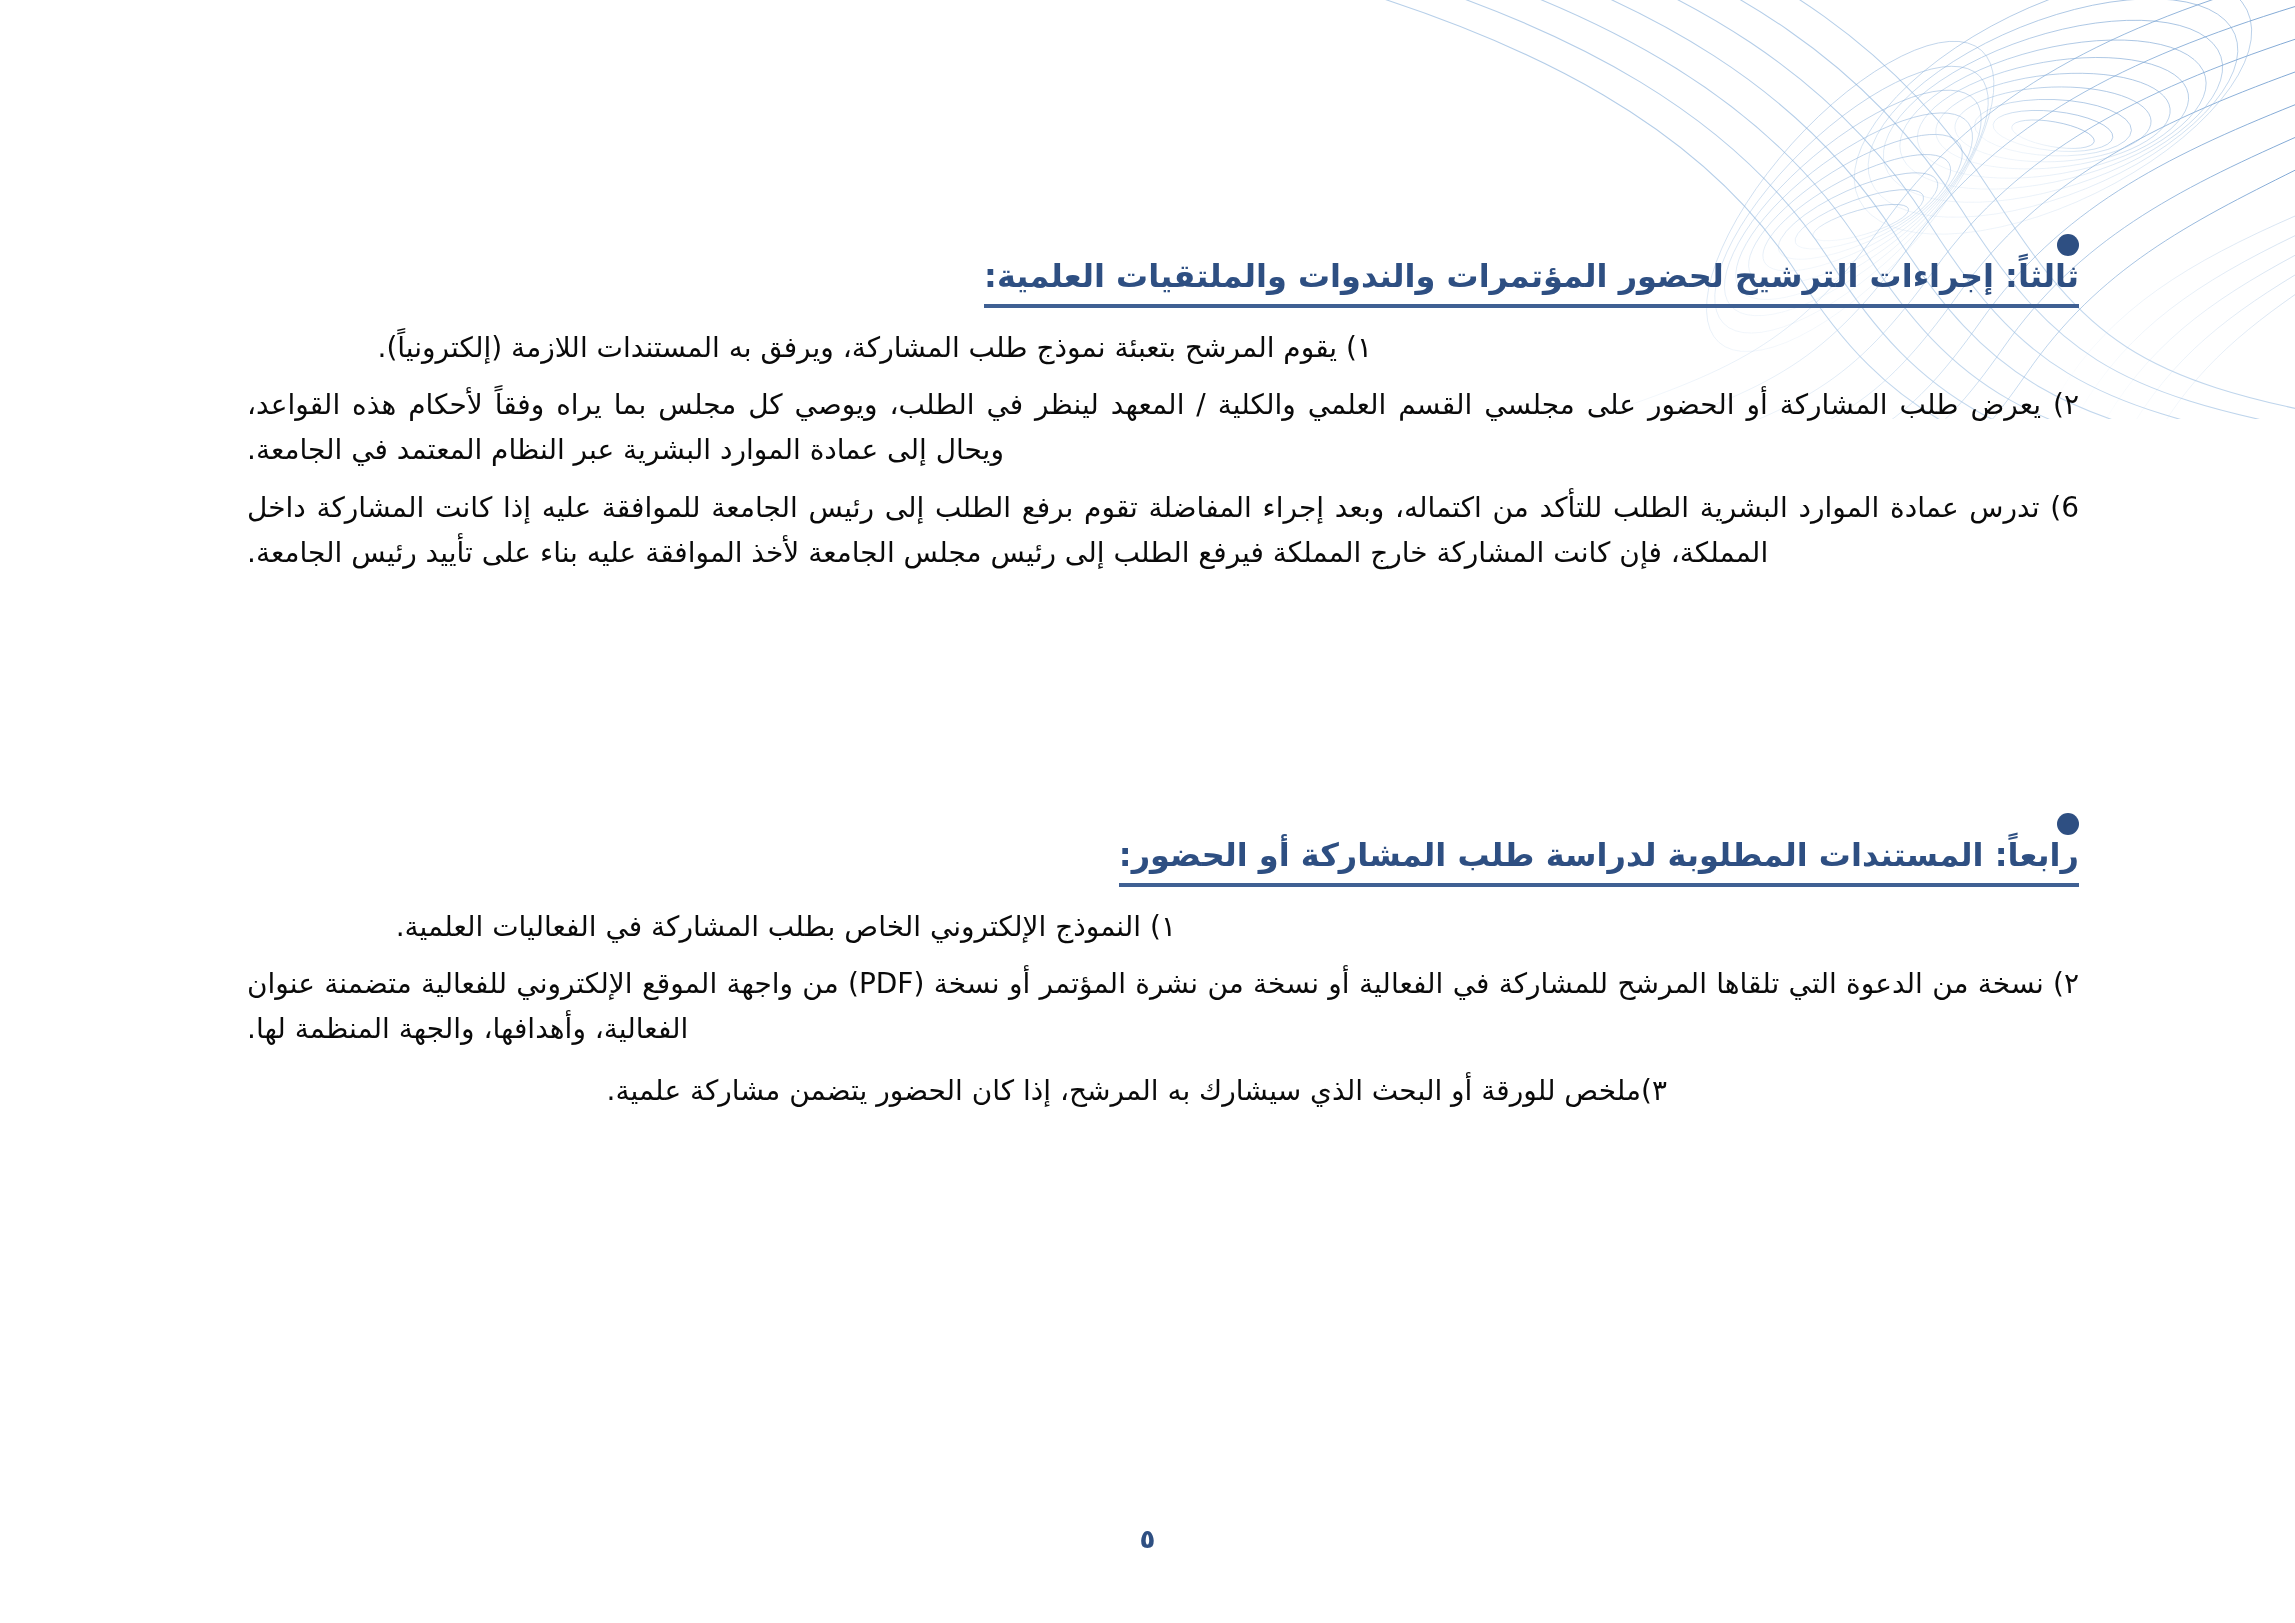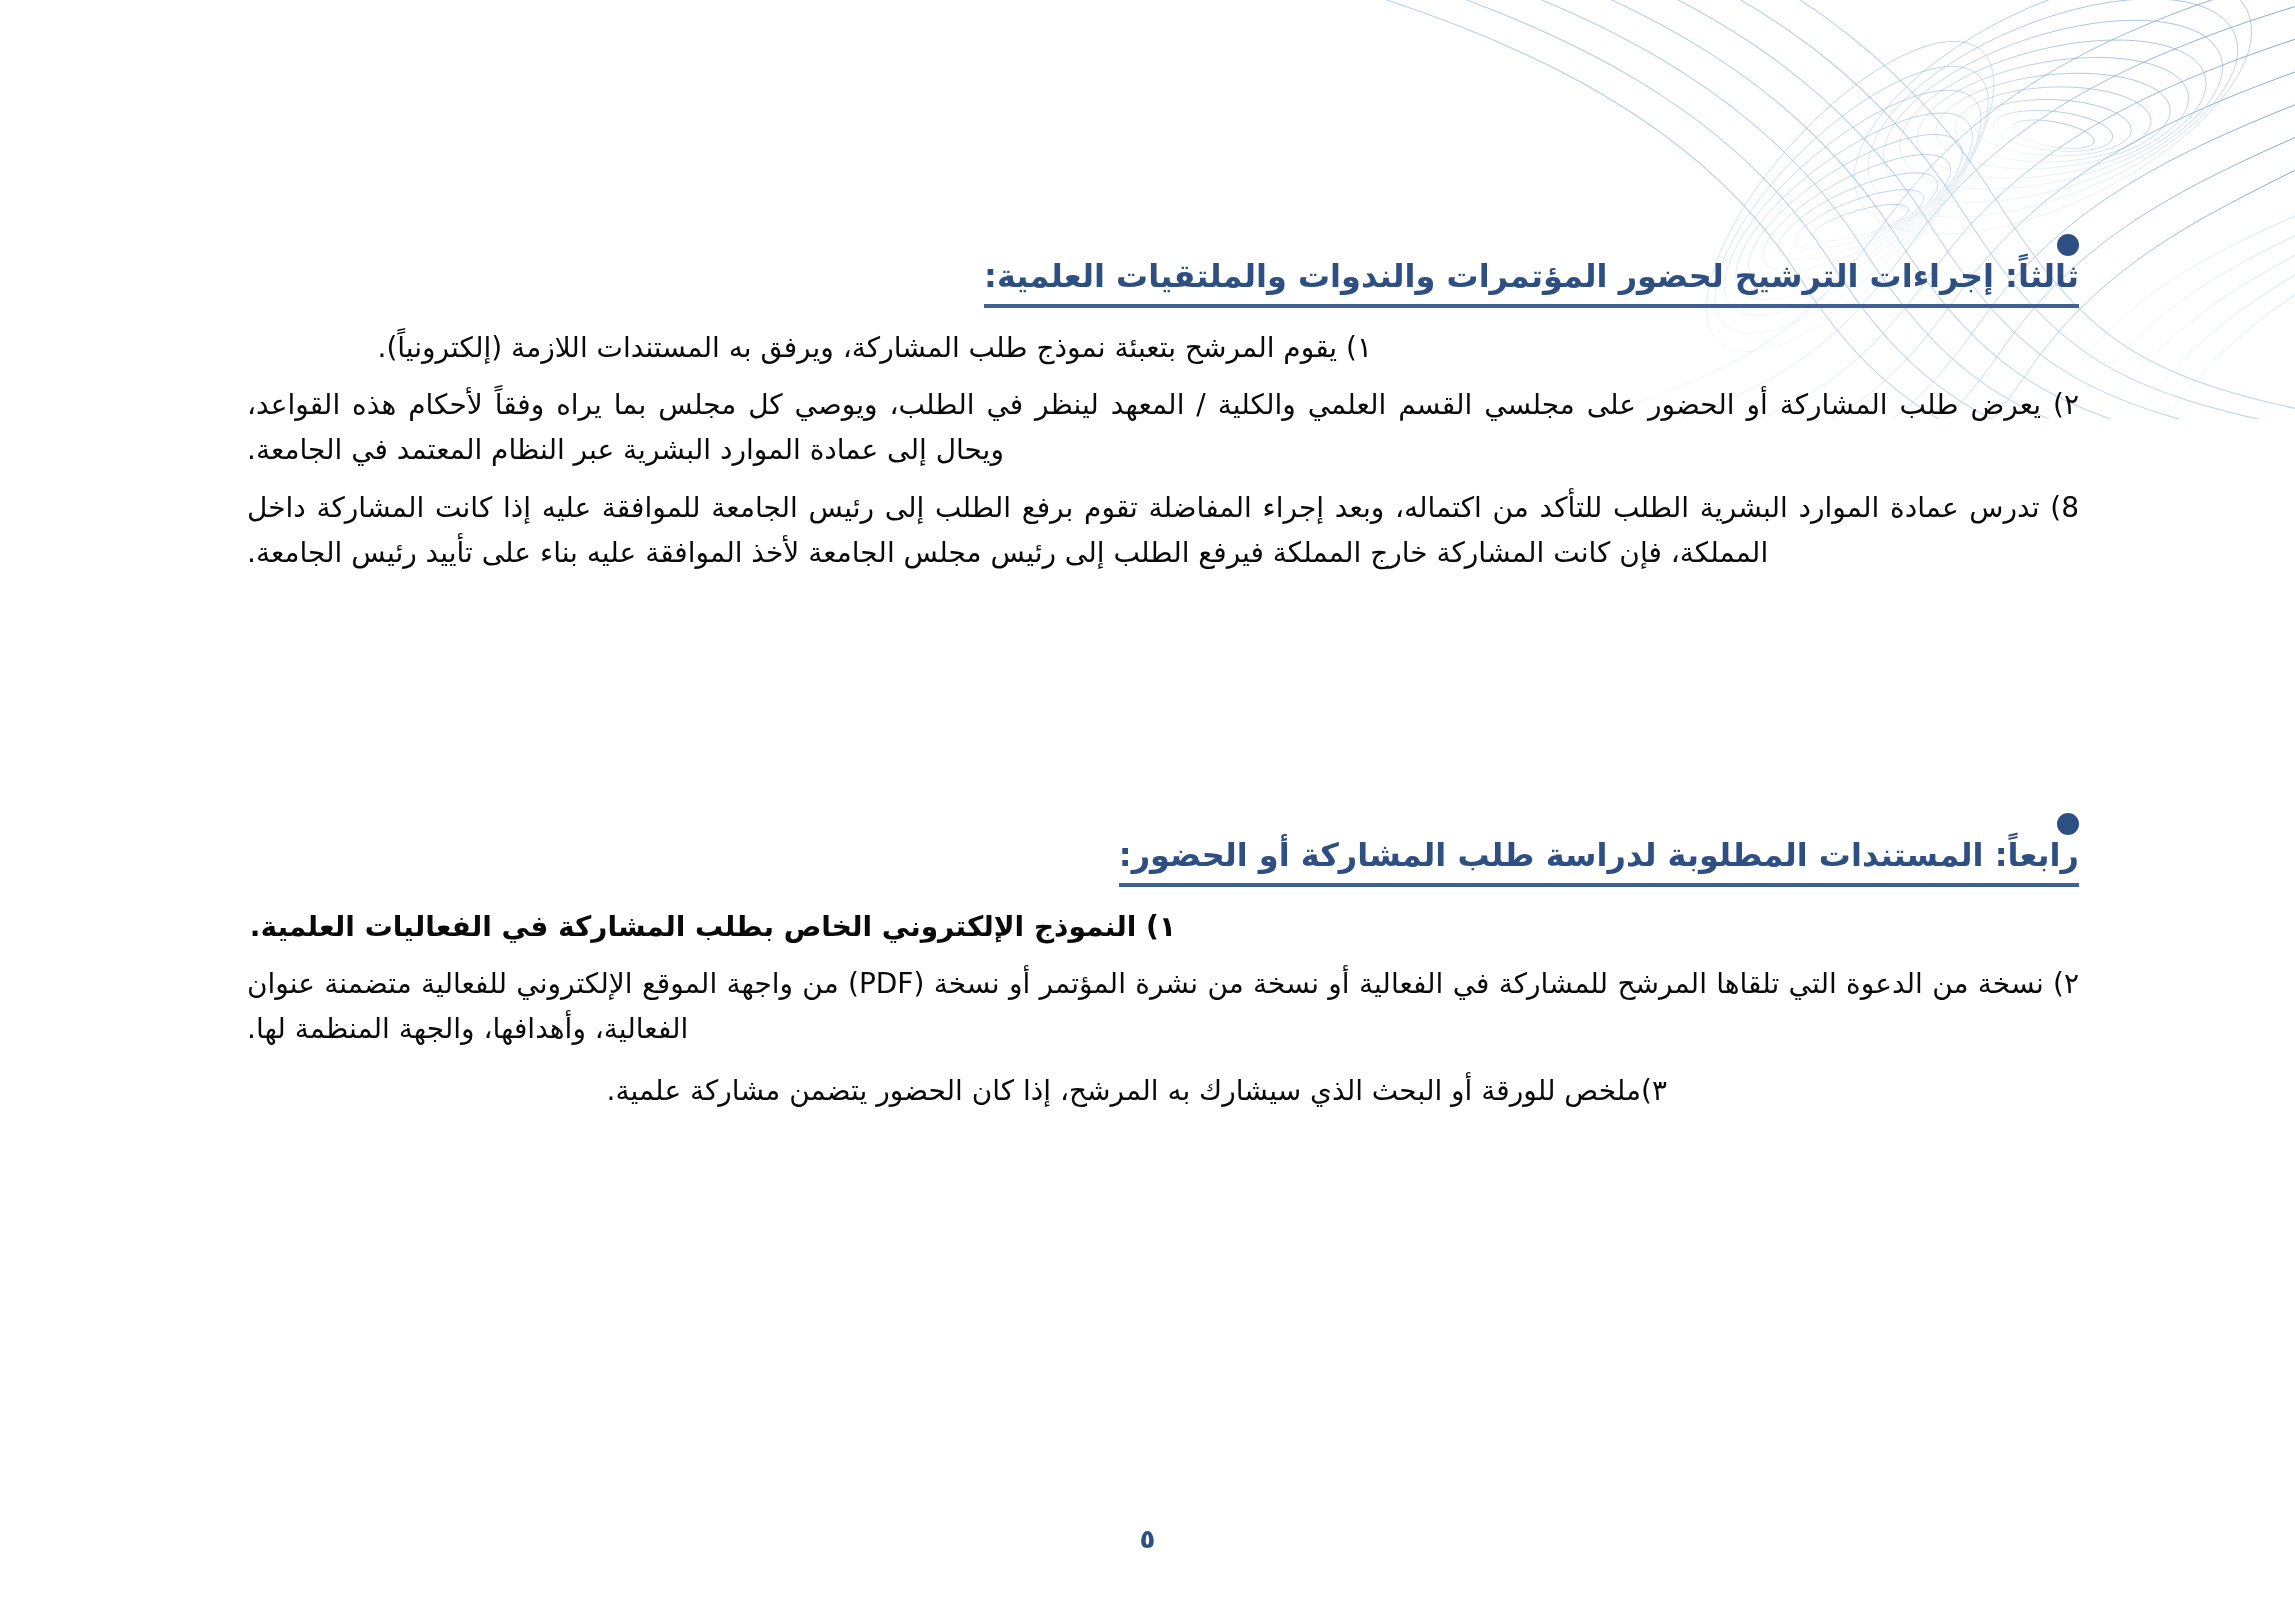--- a/index.html
+++ b/index.html
@@ -169,31 +169,31 @@
 <div id="page">
 
   <div class="section" style="top:217px;">
     <div class="heading-row">
       <span class="bullet"></span>
       <span class="heading-text">ثالثاً: إجراءات الترشيح لحضور المؤتمرات والندوات والملتقيات العلمية:</span>
     </div>
     <div style="margin-top:17px;">
       <p class="para single" style="padding-right:707px; text-align:center; text-align-last:right;">١) يقوم المرشح بتعبئة نموذج طلب المشاركة، ويرفق به المستندات اللازمة (إلكترونياً).</p>
       <p class="para" style="margin-top:11.8px;">٢) يعرض طلب المشاركة أو الحضور على مجلسي القسم العلمي والكلية / المعهد لينظر في الطلب، ويوصي كل مجلس بما يراه وفقاً لأحكام هذه القواعد، ويحال إلى عمادة الموارد البشرية عبر النظام المعتمد في الجامعة.</p>
-      <p class="para" style="margin-top:11.8px;">8) تدرس عمادة الموارد البشرية الطلب للتأكد من اكتماله، وبعد إجراء المفاضلة تقوم برفع الطلب إلى رئيس الجامعة للموافقة عليه إذا كانت المشاركة داخل المملكة، فإن كانت المشاركة خارج المملكة فيرفع الطلب إلى رئيس مجلس الجامعة لأخذ الموافقة عليه بناء على تأييد رئيس الجامعة.</p>
+      <p class="para" style="margin-top:11.8px;">6) تدرس عمادة الموارد البشرية الطلب للتأكد من اكتماله، وبعد إجراء المفاضلة تقوم برفع الطلب إلى رئيس الجامعة للموافقة عليه إذا كانت المشاركة داخل المملكة، فإن كانت المشاركة خارج المملكة فيرفع الطلب إلى رئيس مجلس الجامعة لأخذ الموافقة عليه بناء على تأييد رئيس الجامعة.</p>
     </div>
   </div>
 
   <div class="section" style="top:796px;">
     <div class="heading-row">
       <span class="bullet"></span>
       <span class="heading-text">رابعاً: المستندات المطلوبة لدراسة طلب المشاركة أو الحضور:</span>
     </div>
     <div style="margin-top:17px;">
-      <p class="para single" style="padding-right:903px; text-align:right; text-align-last:right;font-weight:bold;">١) النموذج الإلكتروني الخاص بطلب المشاركة في الفعاليات العلمية.</p>
+      <p class="para single" style="padding-right:903px; text-align:right; text-align-last:right;">١) النموذج الإلكتروني الخاص بطلب المشاركة في الفعاليات العلمية.</p>
       <p class="para" style="margin-top:11.8px;">٢) نسخة من الدعوة التي تلقاها المرشح للمشاركة في الفعالية أو نسخة من نشرة المؤتمر أو نسخة (PDF) من واجهة الموقع الإلكتروني للفعالية متضمنة عنوان الفعالية، وأهدافها، والجهة المنظمة لها.</p>
       <p class="para single" style="margin-top:16px; padding-right:412px; text-align:center; text-align-last:right;">٣)ملخص للورقة أو البحث الذي سيشارك به المرشح، إذا كان الحضور يتضمن مشاركة علمية.</p>
     </div>
   </div>
 
   <div id="page-number">٥</div>
 
 </div>
 
 

